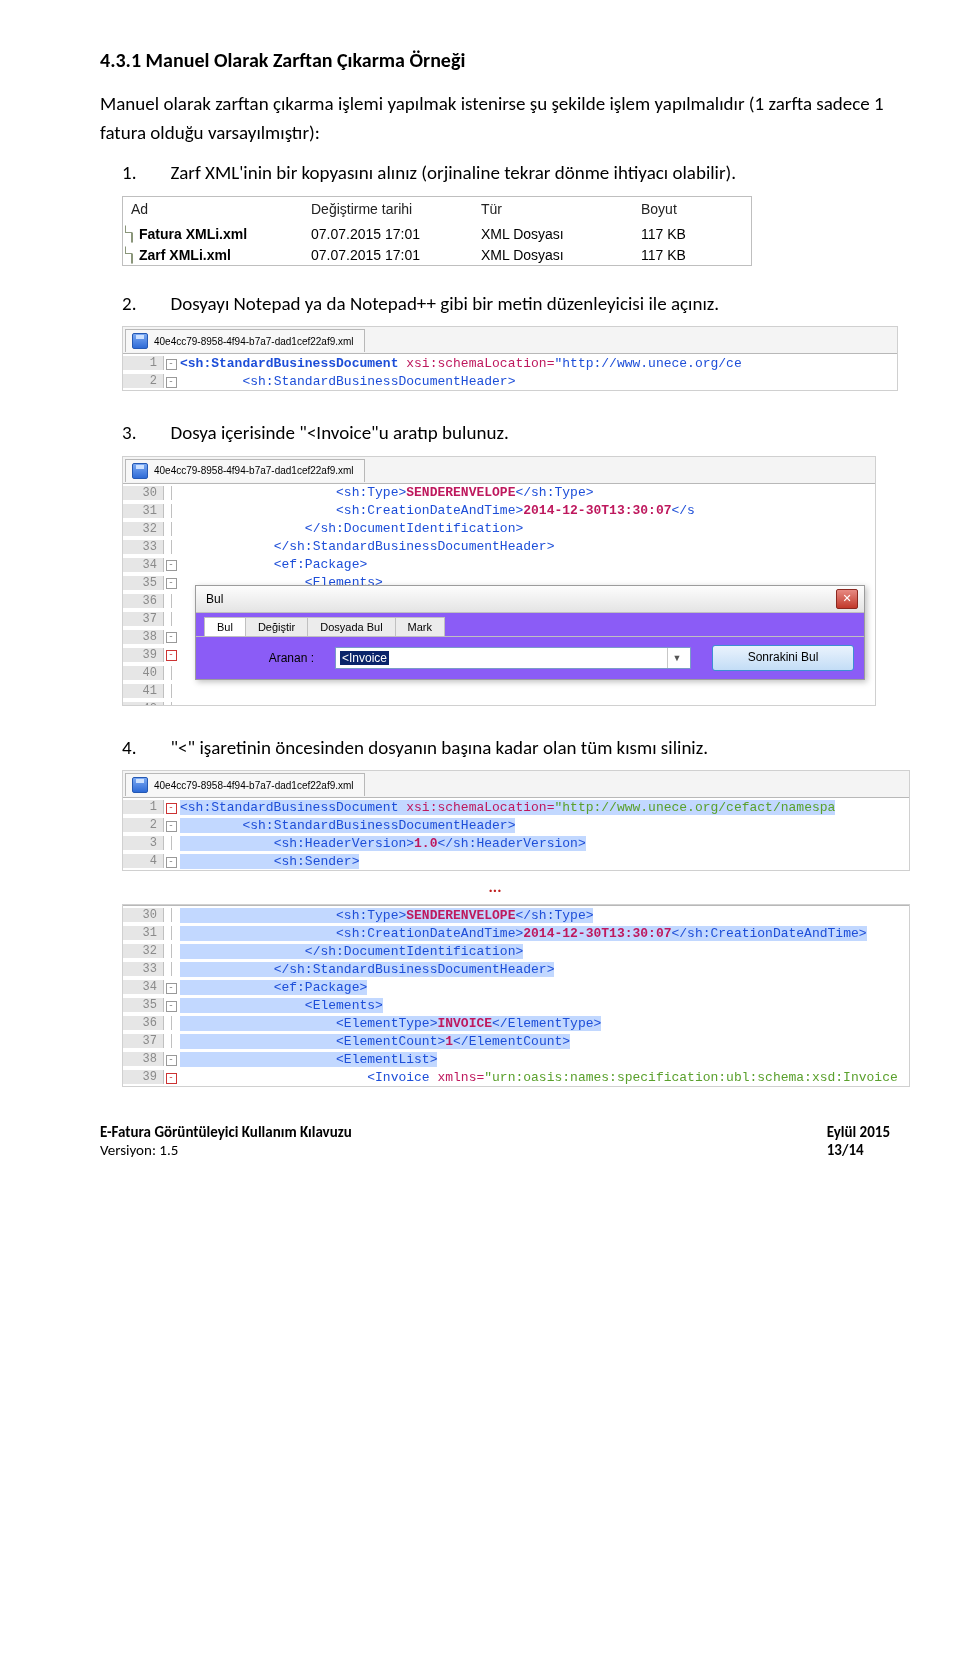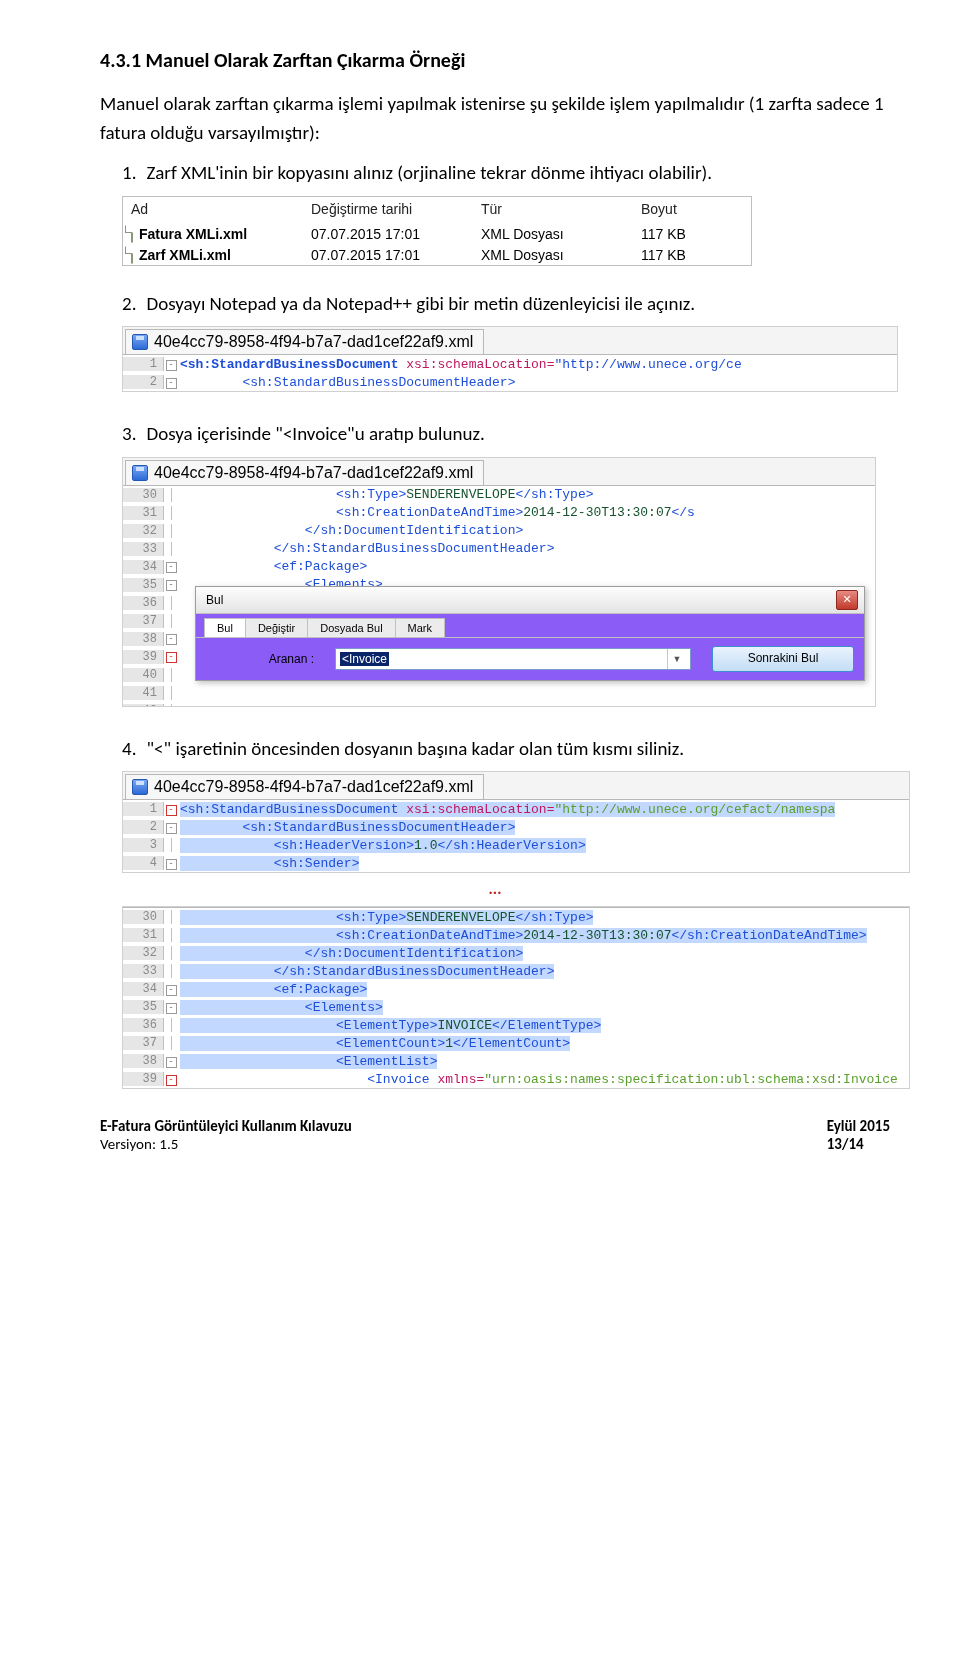--- a/index.html
+++ b/index.html
@@ -23,21 +23,21 @@
   margin:0 0 12px 0;
 }
 .li-item{
   display:flex;
   gap:10px;
   font-size:19px;
   line-height:1.5;
   margin:4px 0 6px 22px;
 }
 .li-num{flex:0 0 auto;}
-.li-txt{flex:1;}
+.li-txt{flex:1;margin-left:24px;}
 
 
 .filetable{
   border:1px solid #bfbfbf;
   margin:8px 16px 24px 22px;
   width:628px;
   font-family:"Segoe UI",Tahoma,sans-serif;
   font-size:14px;
   background:#fff;
 }
@@ -99,21 +99,21 @@
 .np.full2{width:786px;}
 .np-tab{
   display:inline-flex;
   align-items:center;
   gap:6px;
   padding:3px 10px 3px 6px;
   border:1px solid #b8b8b8;
   border-bottom:none;
   background:#f7f7f7;
   font-family:"Segoe UI",Tahoma,sans-serif;
-  font-size:16px;
+  font-size:10px;
   margin:2px 0 0 2px;
 }
 .disk-icon{
   width:14px;height:14px;
   background:linear-gradient(#7aa9f3,#2d6ad6);
   border:1px solid #2458b3;
   border-radius:2px;
   position:relative;
 }
 .disk-icon::after{
@@ -158,21 +158,21 @@
   background:#c0c0c0;vertical-align:middle;
 }
 .code{
   flex:1;
   white-space:pre;
   padding-left:2px;
   overflow:hidden;
 }
 .c-tag{color:#1d4ed8;}
 .c-attr{color:#be185d;}
-.c-txt{color:#14532d;font-weight:normal;}
+.c-txt{color:#be185d;font-weight:bold;}
 .c-grn{color:#5aa02c;}
 .c-sel{background:#c2d8ff;}
 .c-selinv{background:#0a246a;color:#fff;}
 .red3{color:#c02020;font-weight:bold;}
 
 
 .find-dialog{
   position:absolute;
   left:72px;top:128px;
   width:668px;
@@ -242,21 +242,21 @@
   width:140px;height:24px;
   border:1px solid #3d8fd4;
   border-radius:3px;
   background:linear-gradient(#eaf3fd,#c3ddf6);
   text-align:center;
   line-height:22px;
 }
 
 
 .footer{
-  margin-top:28px;
+  margin-top:36px;
   display:flex;
   justify-content:space-between;
   font-size:15px;
 }
 .footer .r{text-align:left;}
 </style>
 </head>
 <body>
 
 <div class="page">

